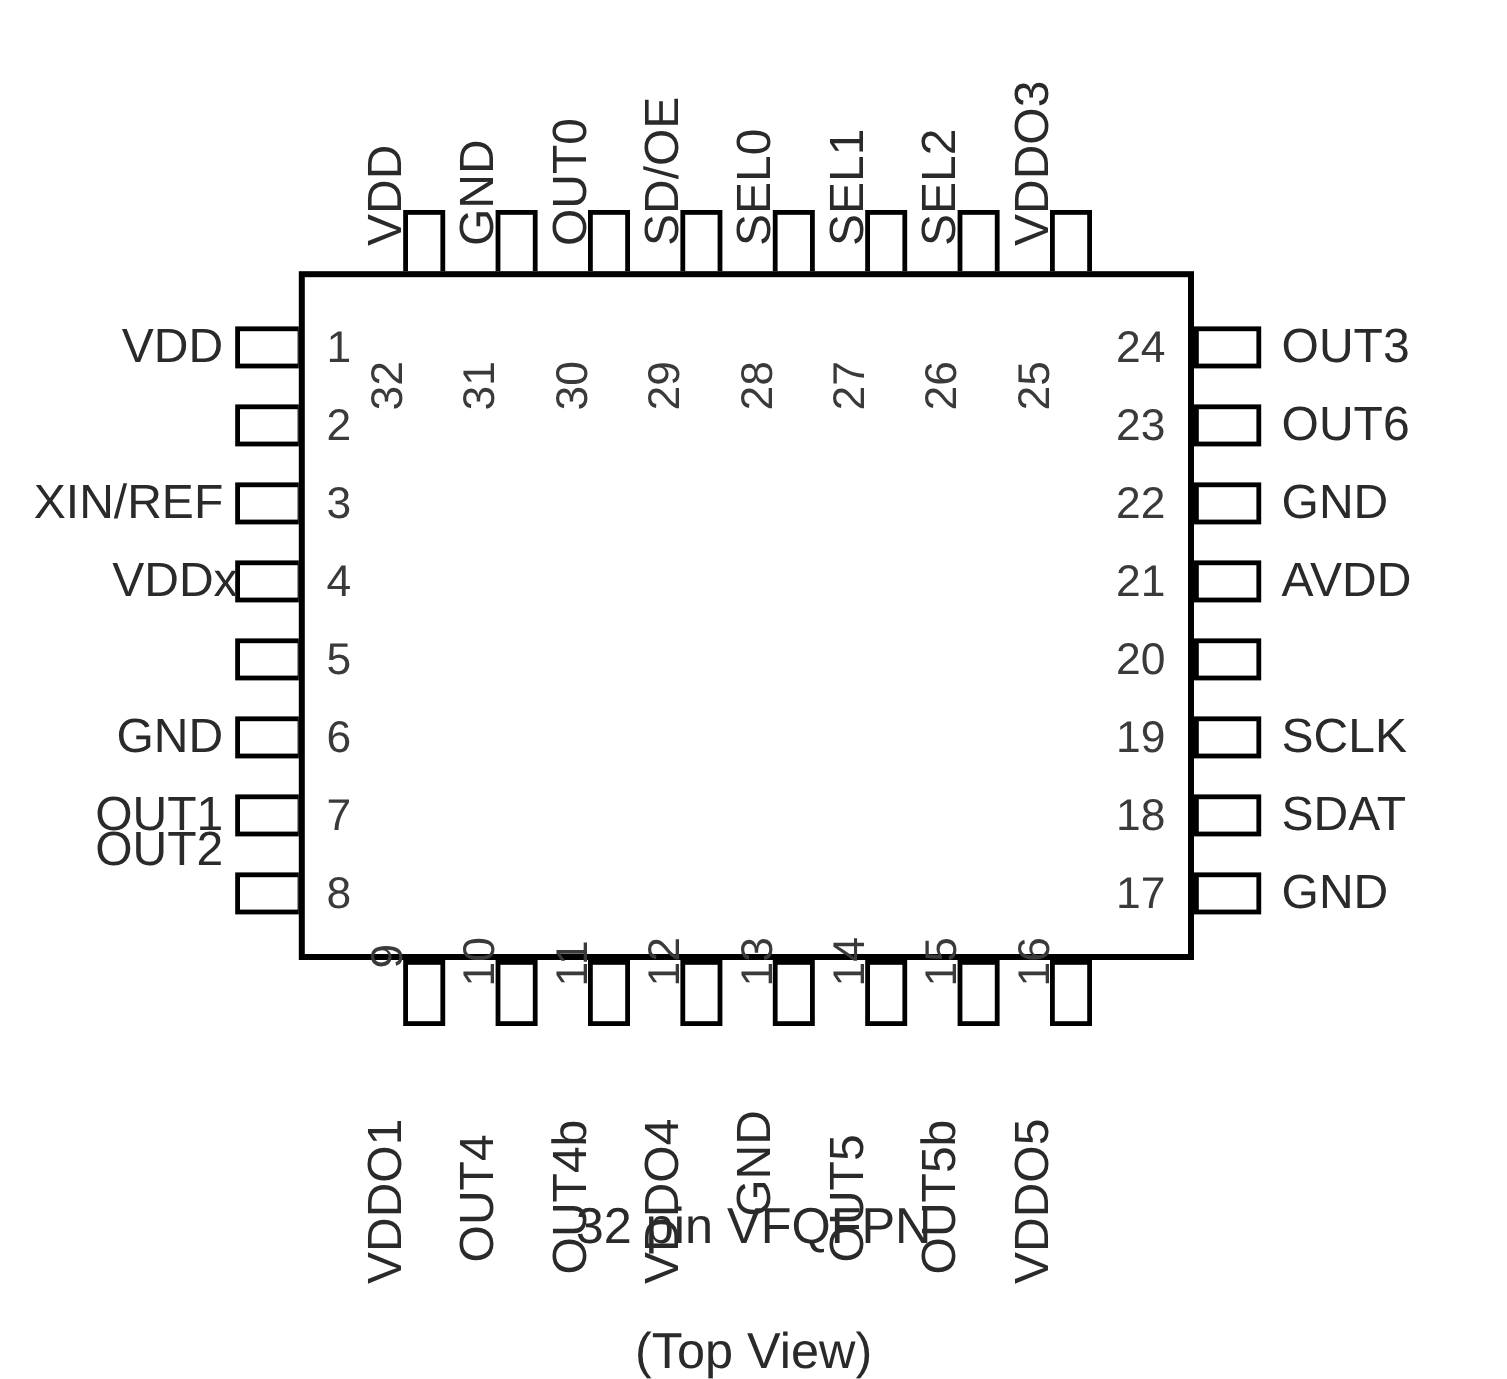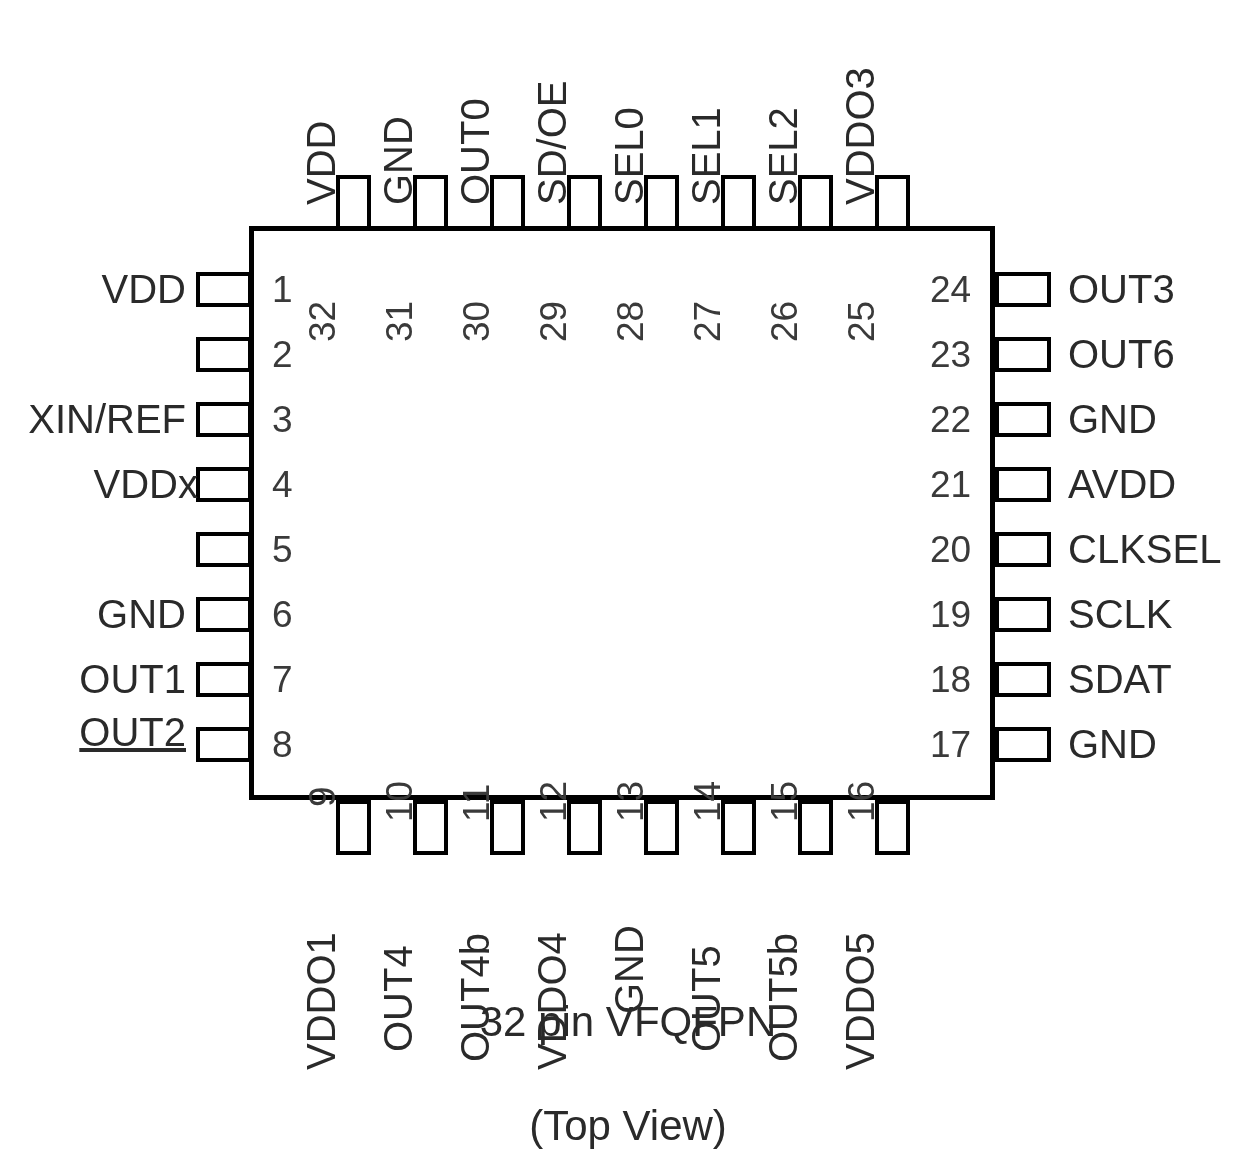--- a/index.html
+++ b/index.html
@@ -157,41 +157,40 @@
 
   <div class="pin pin-left" style="left:196px; top:597px;"></div>
   <div class="pin-label left" style="left:0px; width:186px; top:594px;">GND</div>
   <div class="pin-num" style="left:272px; top:596px;">6</div>
 
   <div class="pin pin-left" style="left:196px; top:662px;"></div>
   <div class="pin-label left" style="left:0px; width:186px; top:659px;text-align:right;">OUT1</div>
   <div class="pin-num" style="left:272px; top:661px;">7</div>
 
   <div class="pin pin-left" style="left:196px; top:727px;"></div>
-  <div class="pin-label left" style="left:0px; width:186px; top:712px;text-decoration:underline;">OUT2</div>
+  <div class="pin-label left" style="left:0px; width:186px; top:688px;">OUT2</div>
   <div class="pin-num" style="left:272px; top:726px;">8</div>
 
   <div class="pin pin-right" style="left:995px; top:272px;"></div>
   <div class="pin-label right" style="left:1068px; top:269px;">OUT3</div>
   <div class="pin-num" style="left:930px; top:271px;">24</div>
 
   <div class="pin pin-right" style="left:995px; top:337px;"></div>
   <div class="pin-label right" style="left:1068px; top:334px;">OUT6</div>
   <div class="pin-num" style="left:930px; top:336px;">23</div>
 
   <div class="pin pin-right" style="left:995px; top:402px;"></div>
   <div class="pin-label right" style="left:1068px; top:399px;">GND</div>
   <div class="pin-num" style="left:930px; top:401px;">22</div>
 
   <div class="pin pin-right" style="left:995px; top:467px;"></div>
   <div class="pin-label right" style="left:1068px; top:464px;">AVDD</div>
   <div class="pin-num" style="left:930px; top:466px;">21</div>
 
   <div class="pin pin-right" style="left:995px; top:532px;"></div>
-  <div class="pin-label right" style="left:1068px; top:529px;">CLKSEL</div>
   <div class="pin-num" style="left:930px; top:531px;">20</div>
 
   <div class="pin pin-right" style="left:995px; top:597px;"></div>
   <div class="pin-label right" style="left:1068px; top:594px;">SCLK</div>
   <div class="pin-num" style="left:930px; top:596px;">19</div>
 
   <div class="pin pin-right" style="left:995px; top:662px;"></div>
   <div class="pin-label right" style="left:1068px; top:659px;">SDAT</div>
   <div class="pin-num" style="left:930px; top:661px;">18</div>
 

